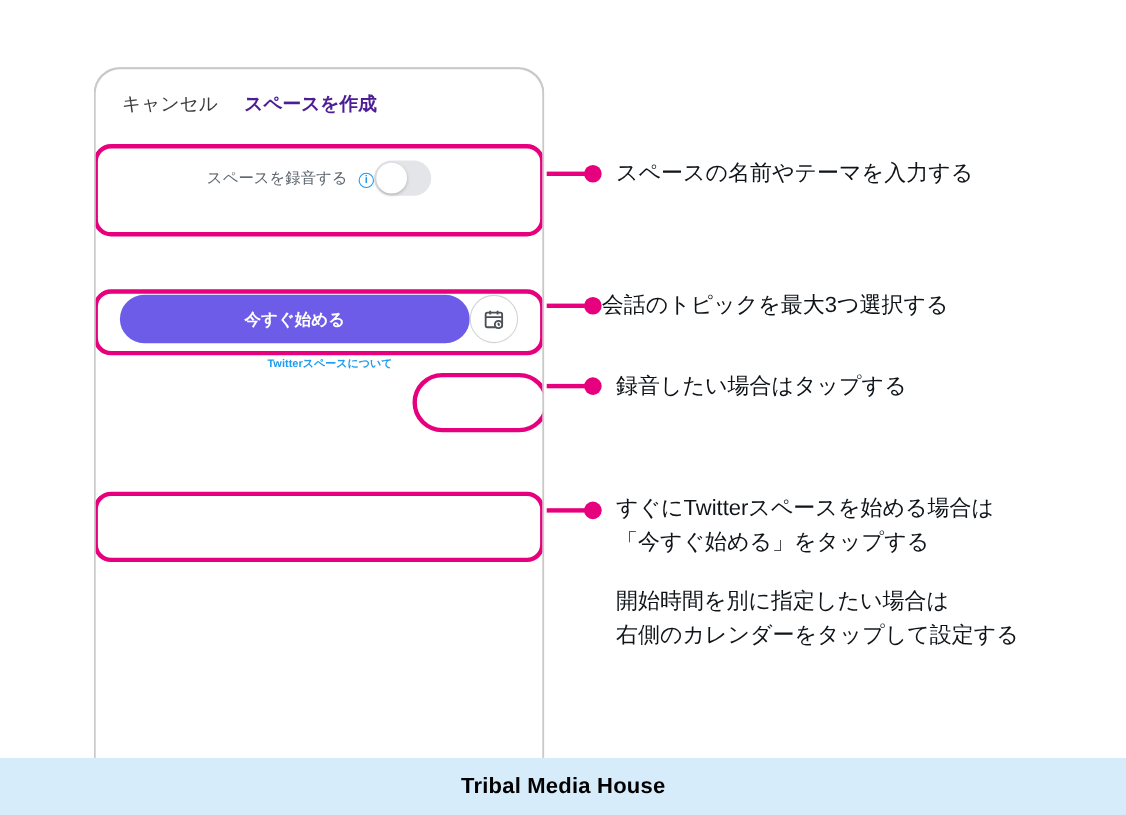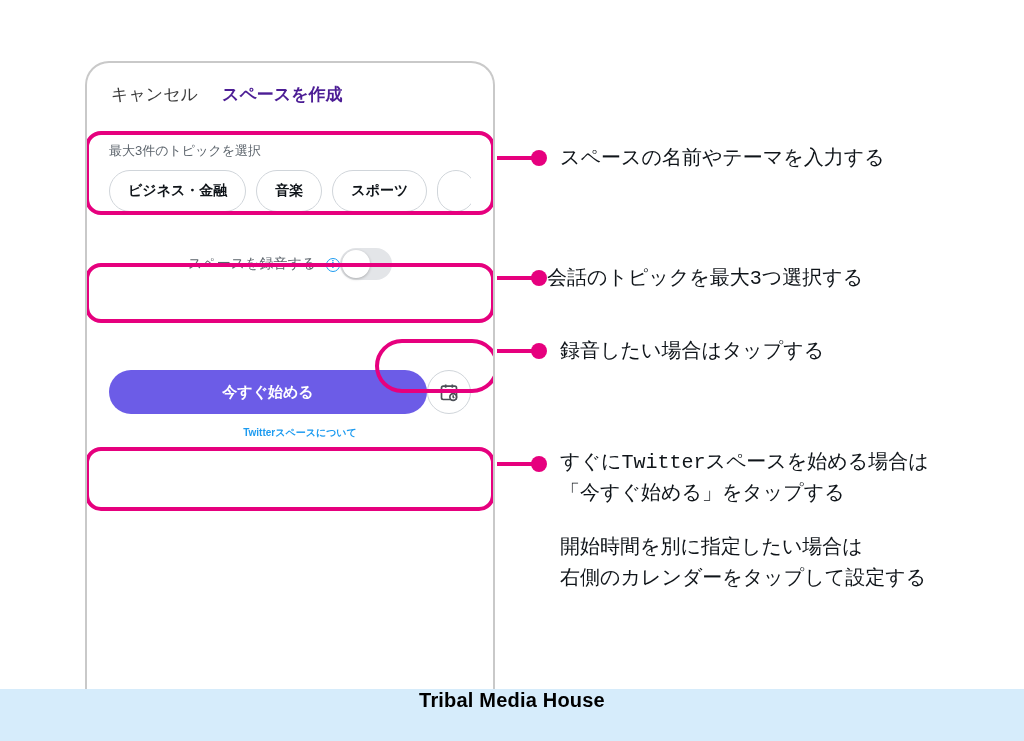--- a/index.html
+++ b/index.html
@@ -145,21 +145,20 @@
     height:56px;
   }
   .key.arrow svg{width:20px;height:20px;}
   .key.back svg{width:26px;height:26px;}
   .annotation-text{
     font-size:20px;
     line-height:1.55;
     color:var(--text-main);
     font-weight:500;
     white-space:nowrap;
-    font-family:Liberation Mono, monospace;
   }
   .annotation-block{
     position:absolute;
   }
 
   
   .hl{
     position:absolute;border:4px solid var(--pink);border-radius:16px;
     pointer-events:none;
   }
@@ -179,45 +178,36 @@
   
   .c1{ top:110px; }  
   .c2{ top:230px; }  
   .c3{ top:303px; }  
   .c4{ top:416px; }  
 
   
   .footer{
     position:absolute;left:0;right:0;bottom:0;height:52px;
     background:var(--footer-bg);
-    display:flex;justify-content:center;
+    display:flex;align-items:center;justify-content:center;
     font-weight:800;font-size:20px;color:#000;
     letter-spacing:.2px;
   }
 </style>
 </head>
 <body>
 
 <div class="phone">
 
   <div class="phone-header">
     <span class="cancel-btn">キャンセル</span>
     <span class="create-title">スペースを作成</span>
   </div>
 
 
-  <div class="topics-wrap">
-    <div class="topics-label">最大3件のトピックを選択</div>
-    <div class="topics-row">
-      <div class="topic-chip">ビジネス・金融</div>
-      <div class="topic-chip">音楽</div>
-      <div class="topic-chip">スポーツ</div>
-      <div class="topic-chip cutoff"></div>
-    </div>
-  </div>
 
   <div class="record-row">
     <span>
       <span>スペースを録音する</span>
       <span class="info-icon">i</span>
     </span>
     <span class="toggle"></span>
   </div>
 
   <div class="start-row">

